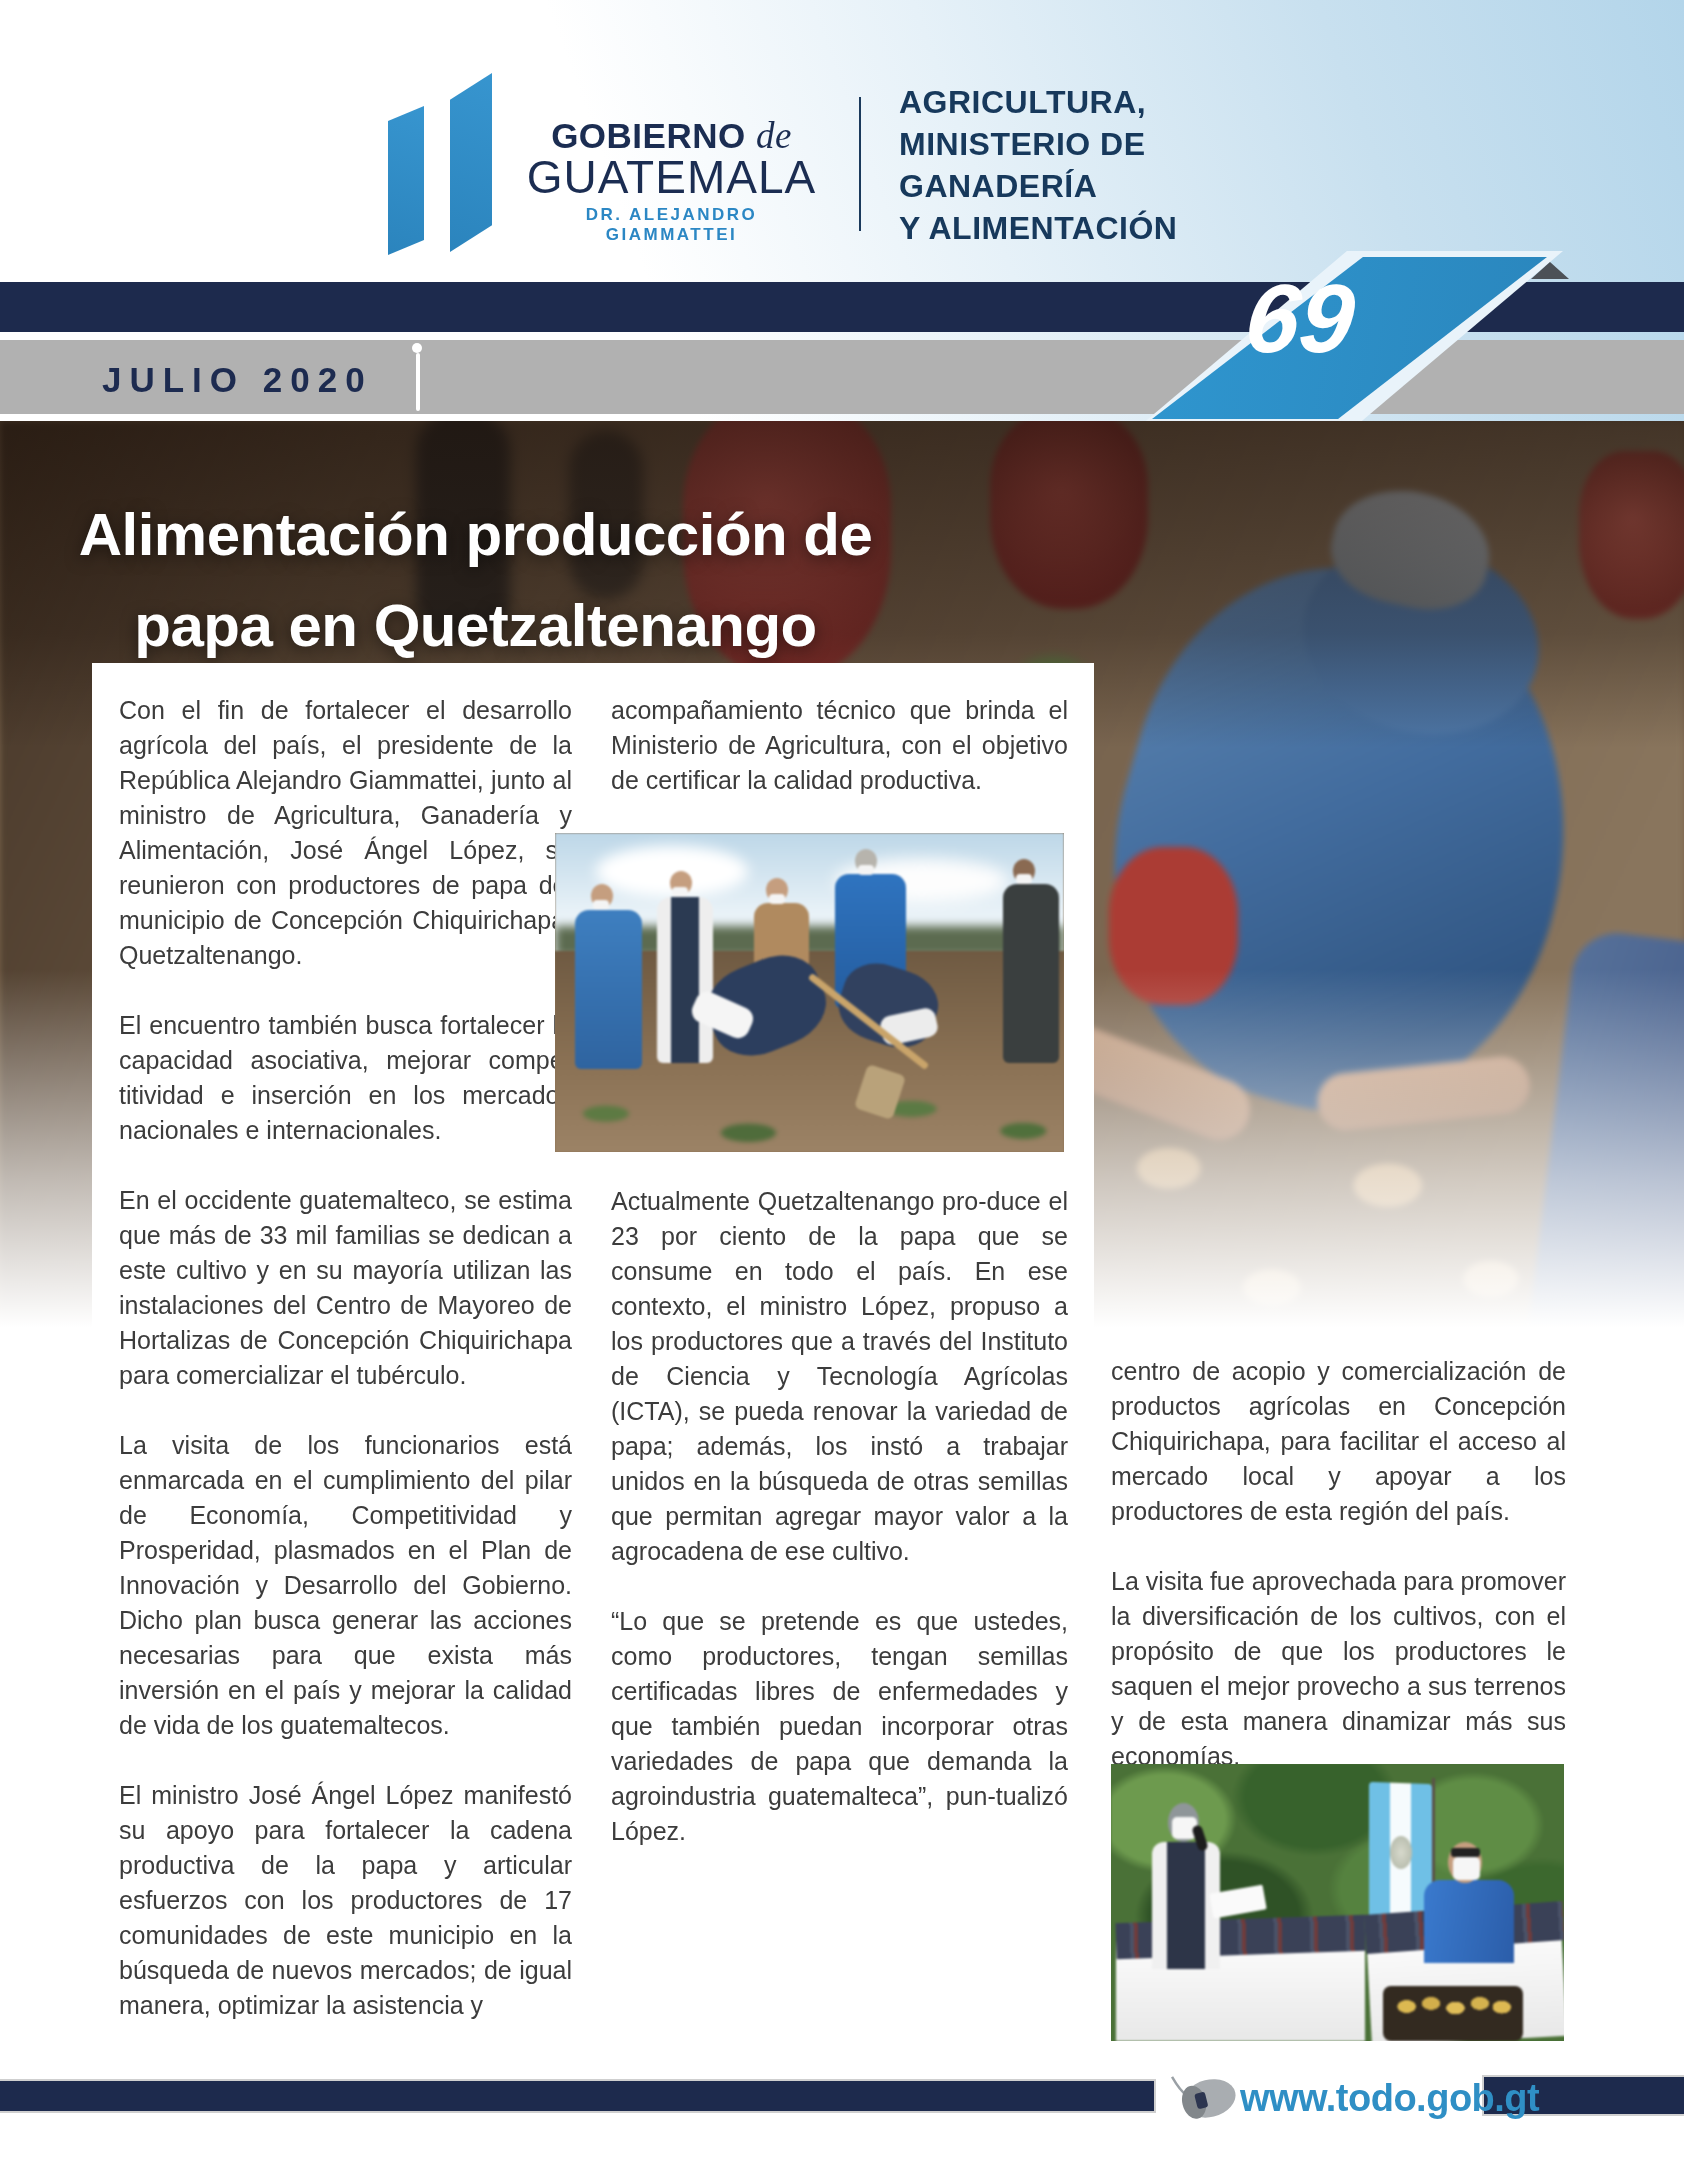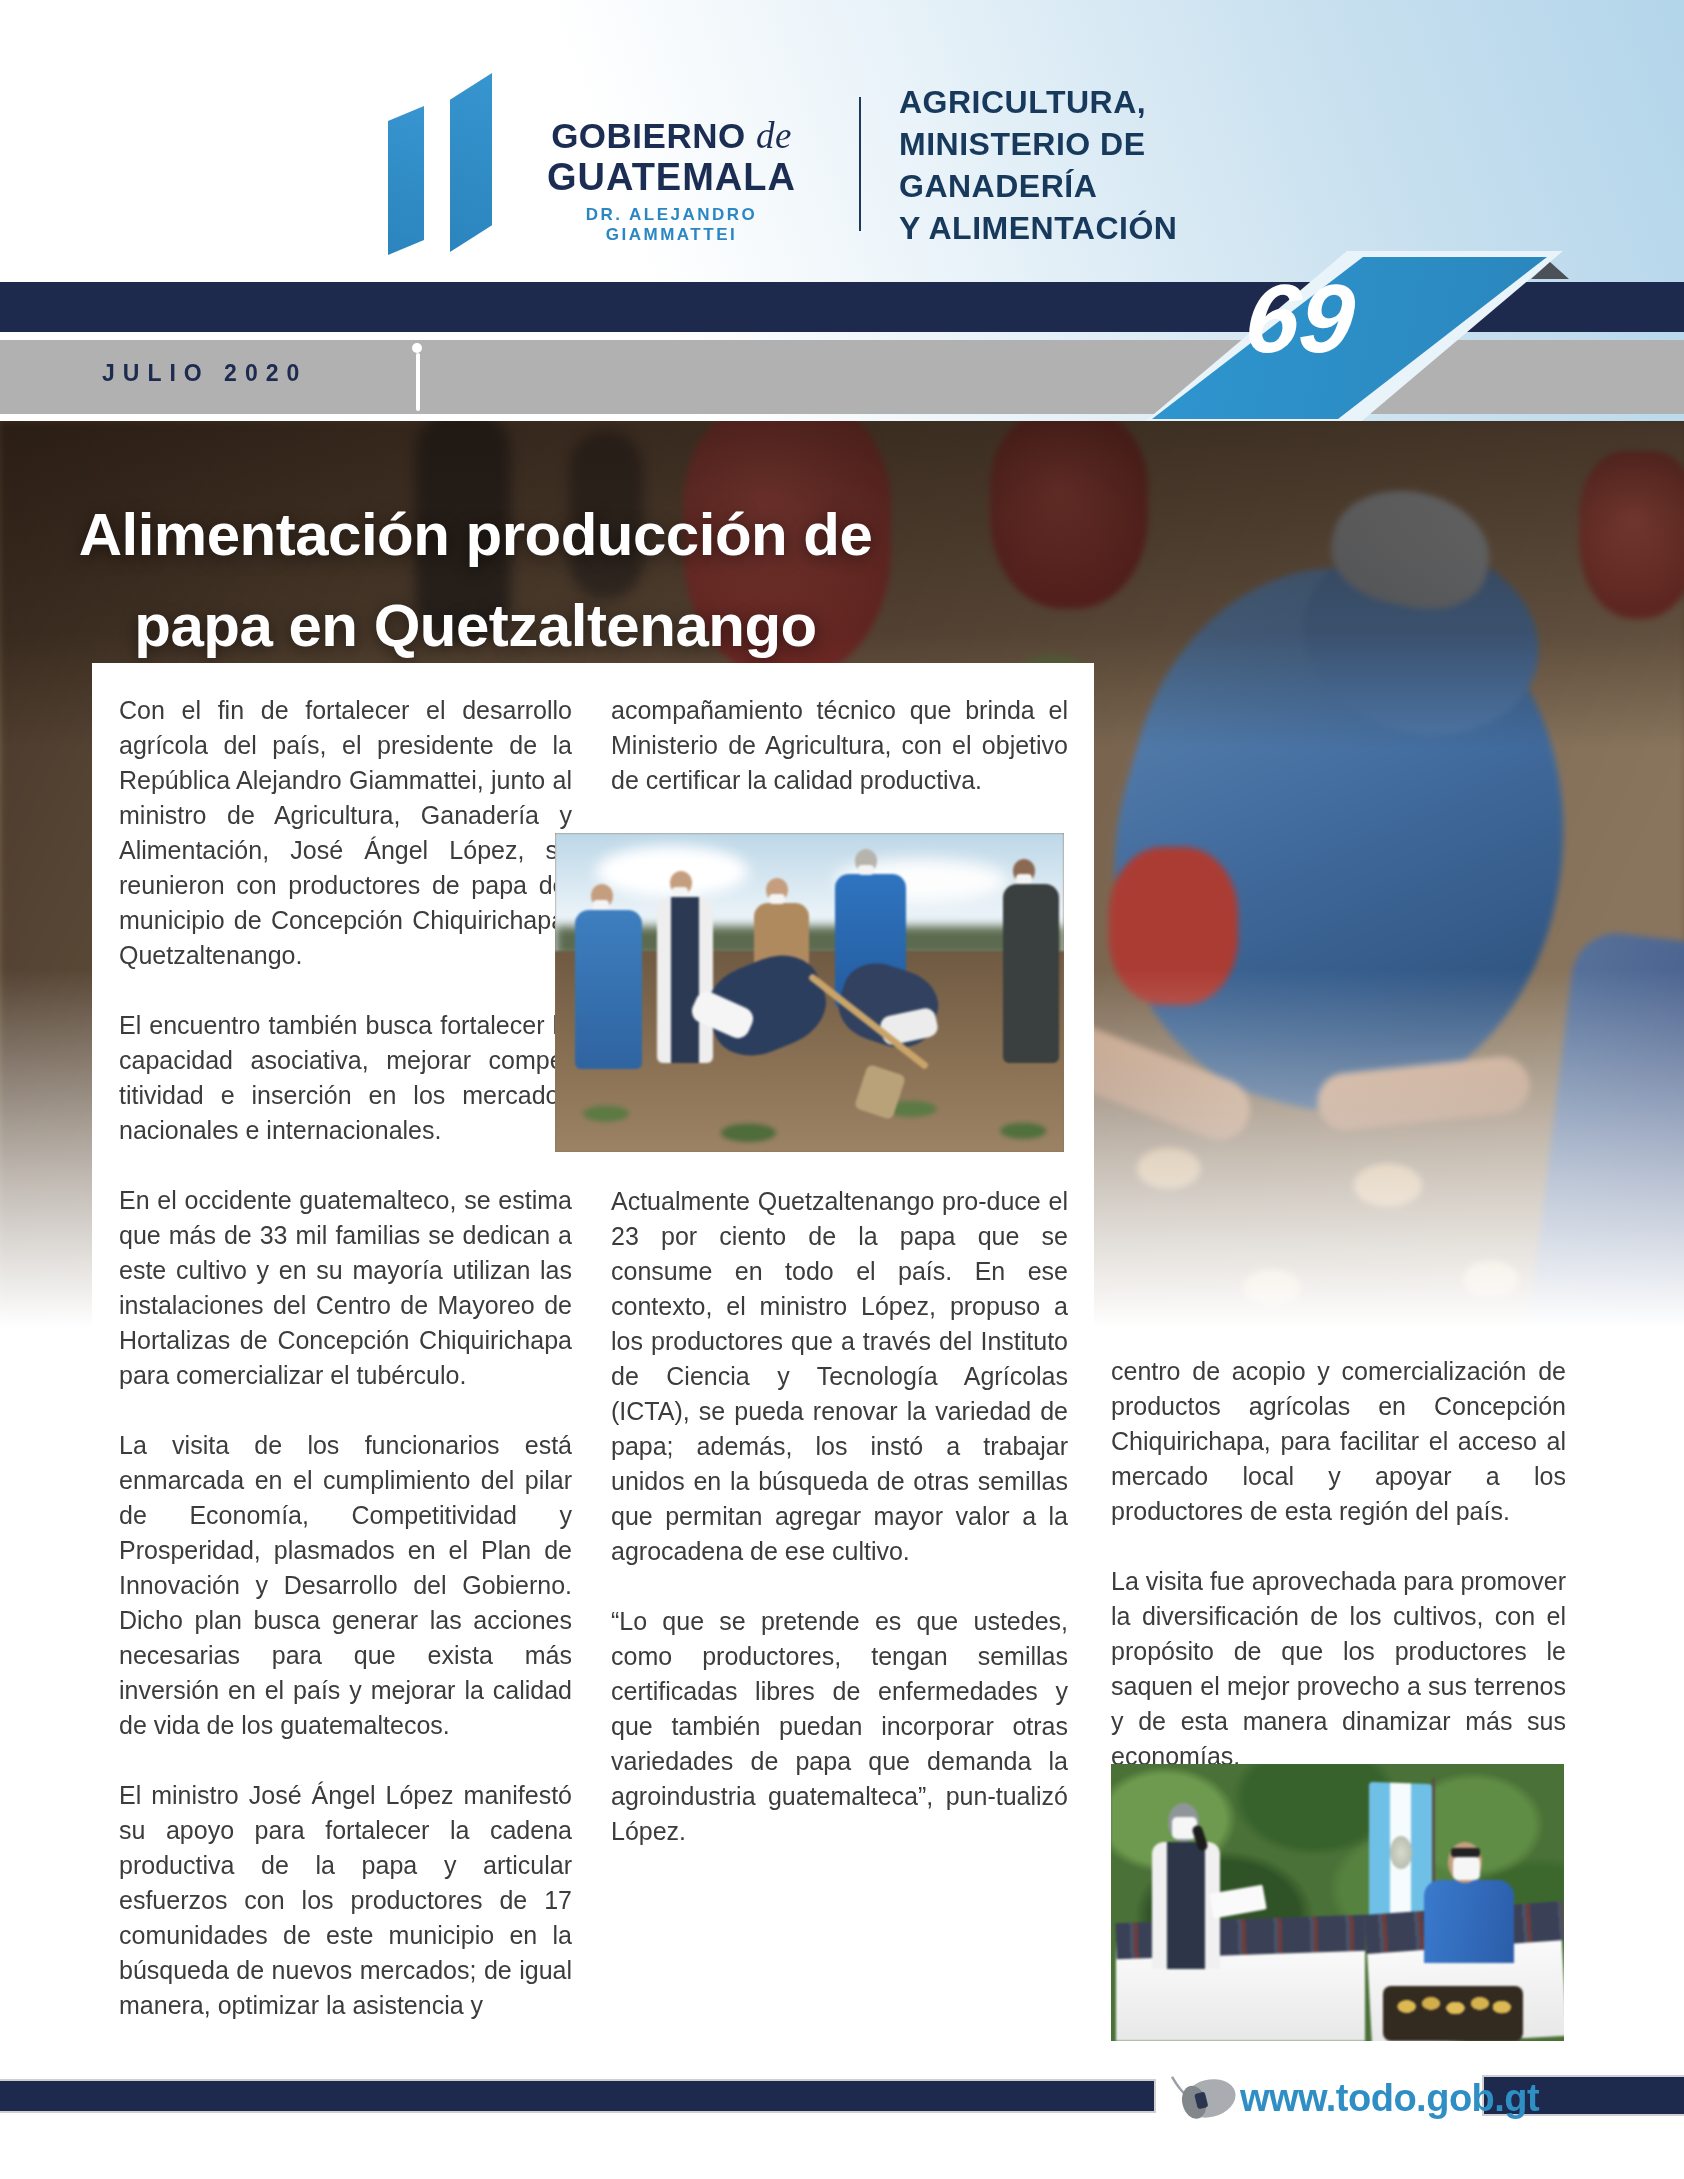--- a/index.html
+++ b/index.html
@@ -11,30 +11,30 @@
   .header-bg{left:0;top:0;width:1684px;height:421px;
     background:linear-gradient(250deg,#b3d5ea 0%,#c8e0ef 20%,#e6f1f8 42%,#ffffff 62%);}
   .logo-stripe{background:linear-gradient(200deg,#3795cf,#2b84bd);}
   .stripe1{left:388px;top:106px;width:36px;height:149px;
     clip-path:polygon(0 10%,100% 0,100% 90%,0 100%);}
   .stripe2{left:450px;top:73px;width:42px;height:179px;
     clip-path:polygon(0 15%,100% 0,100% 85%,0 100%);}
   .logo-text{left:523px;top:117px;width:297px;text-align:center;color:#1b2d52;}
   .logo-line1{font-size:35px;font-weight:800;letter-spacing:0.5px;line-height:38px;}
   .logo-line1 .de{font-family:"Liberation Serif",serif;font-style:italic;font-weight:400;font-size:37px;}
-  .logo-line2{font-size:38px;font-weight:700;letter-spacing:1px;line-height:44px;}
+  .logo-line2{font-size:46px;font-weight:400;letter-spacing:1px;line-height:44px;}
   .logo-sub{margin-top:6px;font-size:17px;font-weight:700;letter-spacing:2.5px;color:#2b87c4;}
   .hdr-divider{left:859px;top:97px;width:2px;height:134px;background:#1b3a5c;}
   .ministry{left:899px;top:81px;width:416px;color:#17395c;font-size:32px;font-weight:700;
     line-height:42px;letter-spacing:0.5px;}
 
   
   .navy-bar{left:0;top:282px;width:1684px;height:50px;background:#1d2a4d;}
   .gray-bar{left:0;top:340px;width:1684px;height:74px;background:#b1b1b1;}
-  .date-label{left:102px;top:360px;font-size:23px;font-weight:600;letter-spacing:8px;color:#1d2b50;}
+  .date-label{left:102px;top:360px;font-size:35px;font-weight:600;letter-spacing:8px;color:#1d2b50;}
   .pin-line{left:416px;top:353px;width:4px;height:58px;background:#fff;border-radius:2px;}
   .pin-dot{left:412px;top:343px;width:10px;height:10px;border-radius:50%;background:#fff;}
   .bulletin-label{left:792px;top:348px;width:368px;text-align:right;font-size:42px;font-weight:800;
     color:#fff;letter-spacing:0.5px;}
   .badge-outline{left:1141px;top:251px;width:422px;height:174px;background:#e9f3fa;
     clip-path:polygon(48.8% 0,100% 0,51.2% 100%,0 100%);}
   .badge-blue{left:1152px;top:257px;width:395px;height:162px;
     background:linear-gradient(100deg,#2f96cf,#2a86bd);
     clip-path:polygon(53.4% 0,100% 0,47.1% 100%,0 100%);}
   .badge-num{left:1206px;top:263px;width:188px;text-align:center;color:#fff;

